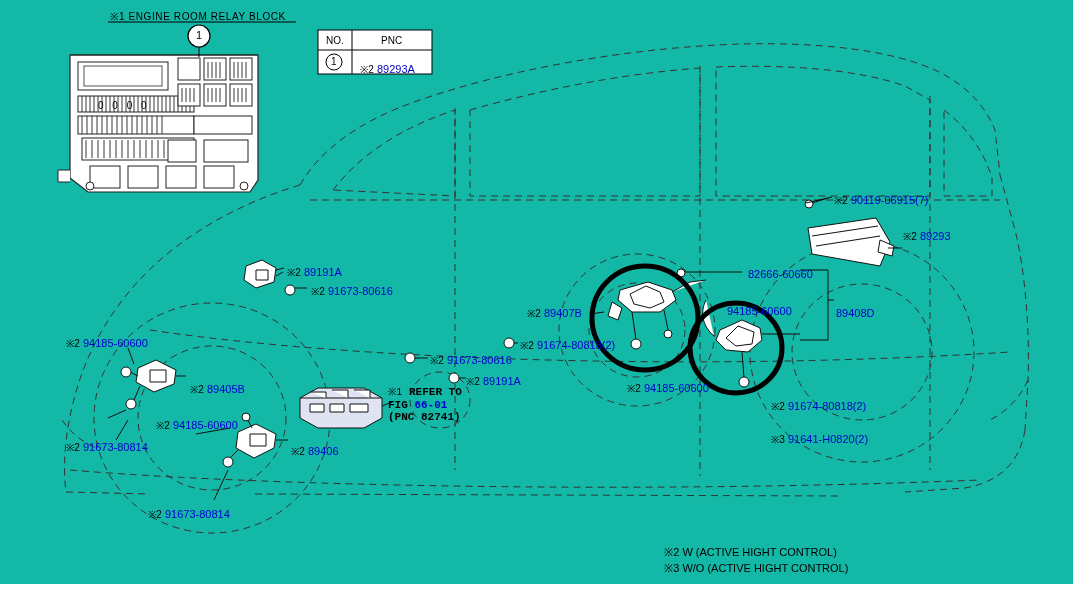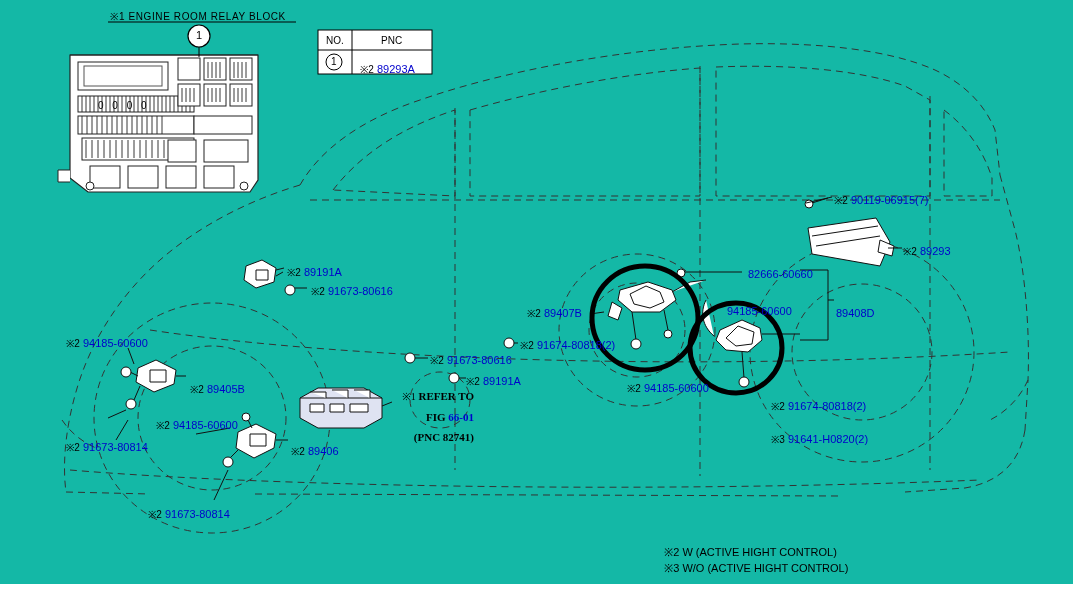--- a/index.html
+++ b/index.html
@@ -41,27 +41,27 @@
   }
   .tbl-text {
     position: absolute;
     font-family: "Liberation Sans", sans-serif;
     font-size: 10px;
     color: #000000;
     white-space: nowrap;
   }
   .refer {
     position: absolute;
-    font-family: Liberation Serif, serif;
+    font-family: Liberation Mono, monospace;
     font-size: 11px;
     font-weight: bold;
     color: #000000;
     white-space: nowrap;
-    text-align: right;
-    line-height: 20px;
+    text-align: left;
+    line-height: 12px;
   }
   .refer .blue { color: #0000cc; }
   .legend {
     position: absolute;
     font-family: "Liberation Sans", sans-serif;
     font-size: 11px;
     color: #000000;
     white-space: nowrap;
     line-height: 16px;
   }
@@ -322,21 +322,21 @@
   <div class="lbl" style="left:360px; top:63px;">
     <span class="ref">※2</span>
     <span class="num">89293A</span>
   </div>
 
   <div class="lbl" style="left:834px; top:194px;">
     <span class="ref">※2</span>
     <span class="num">90119-06915(7)</span>
   </div>
 
-  <div class="lbl" style="left:903px; top:245px;">
+  <div class="lbl" style="left:903px; top:230px;">
     <span class="ref">※2</span>
     <span class="num">89293</span>
   </div>
 
   <div class="lbl" style="left:748px; top:268px;">
     <span class="ref"></span>
     <span class="num">82666-60660</span>
   </div>
 
   <div class="lbl" style="left:287px; top:266px;">

